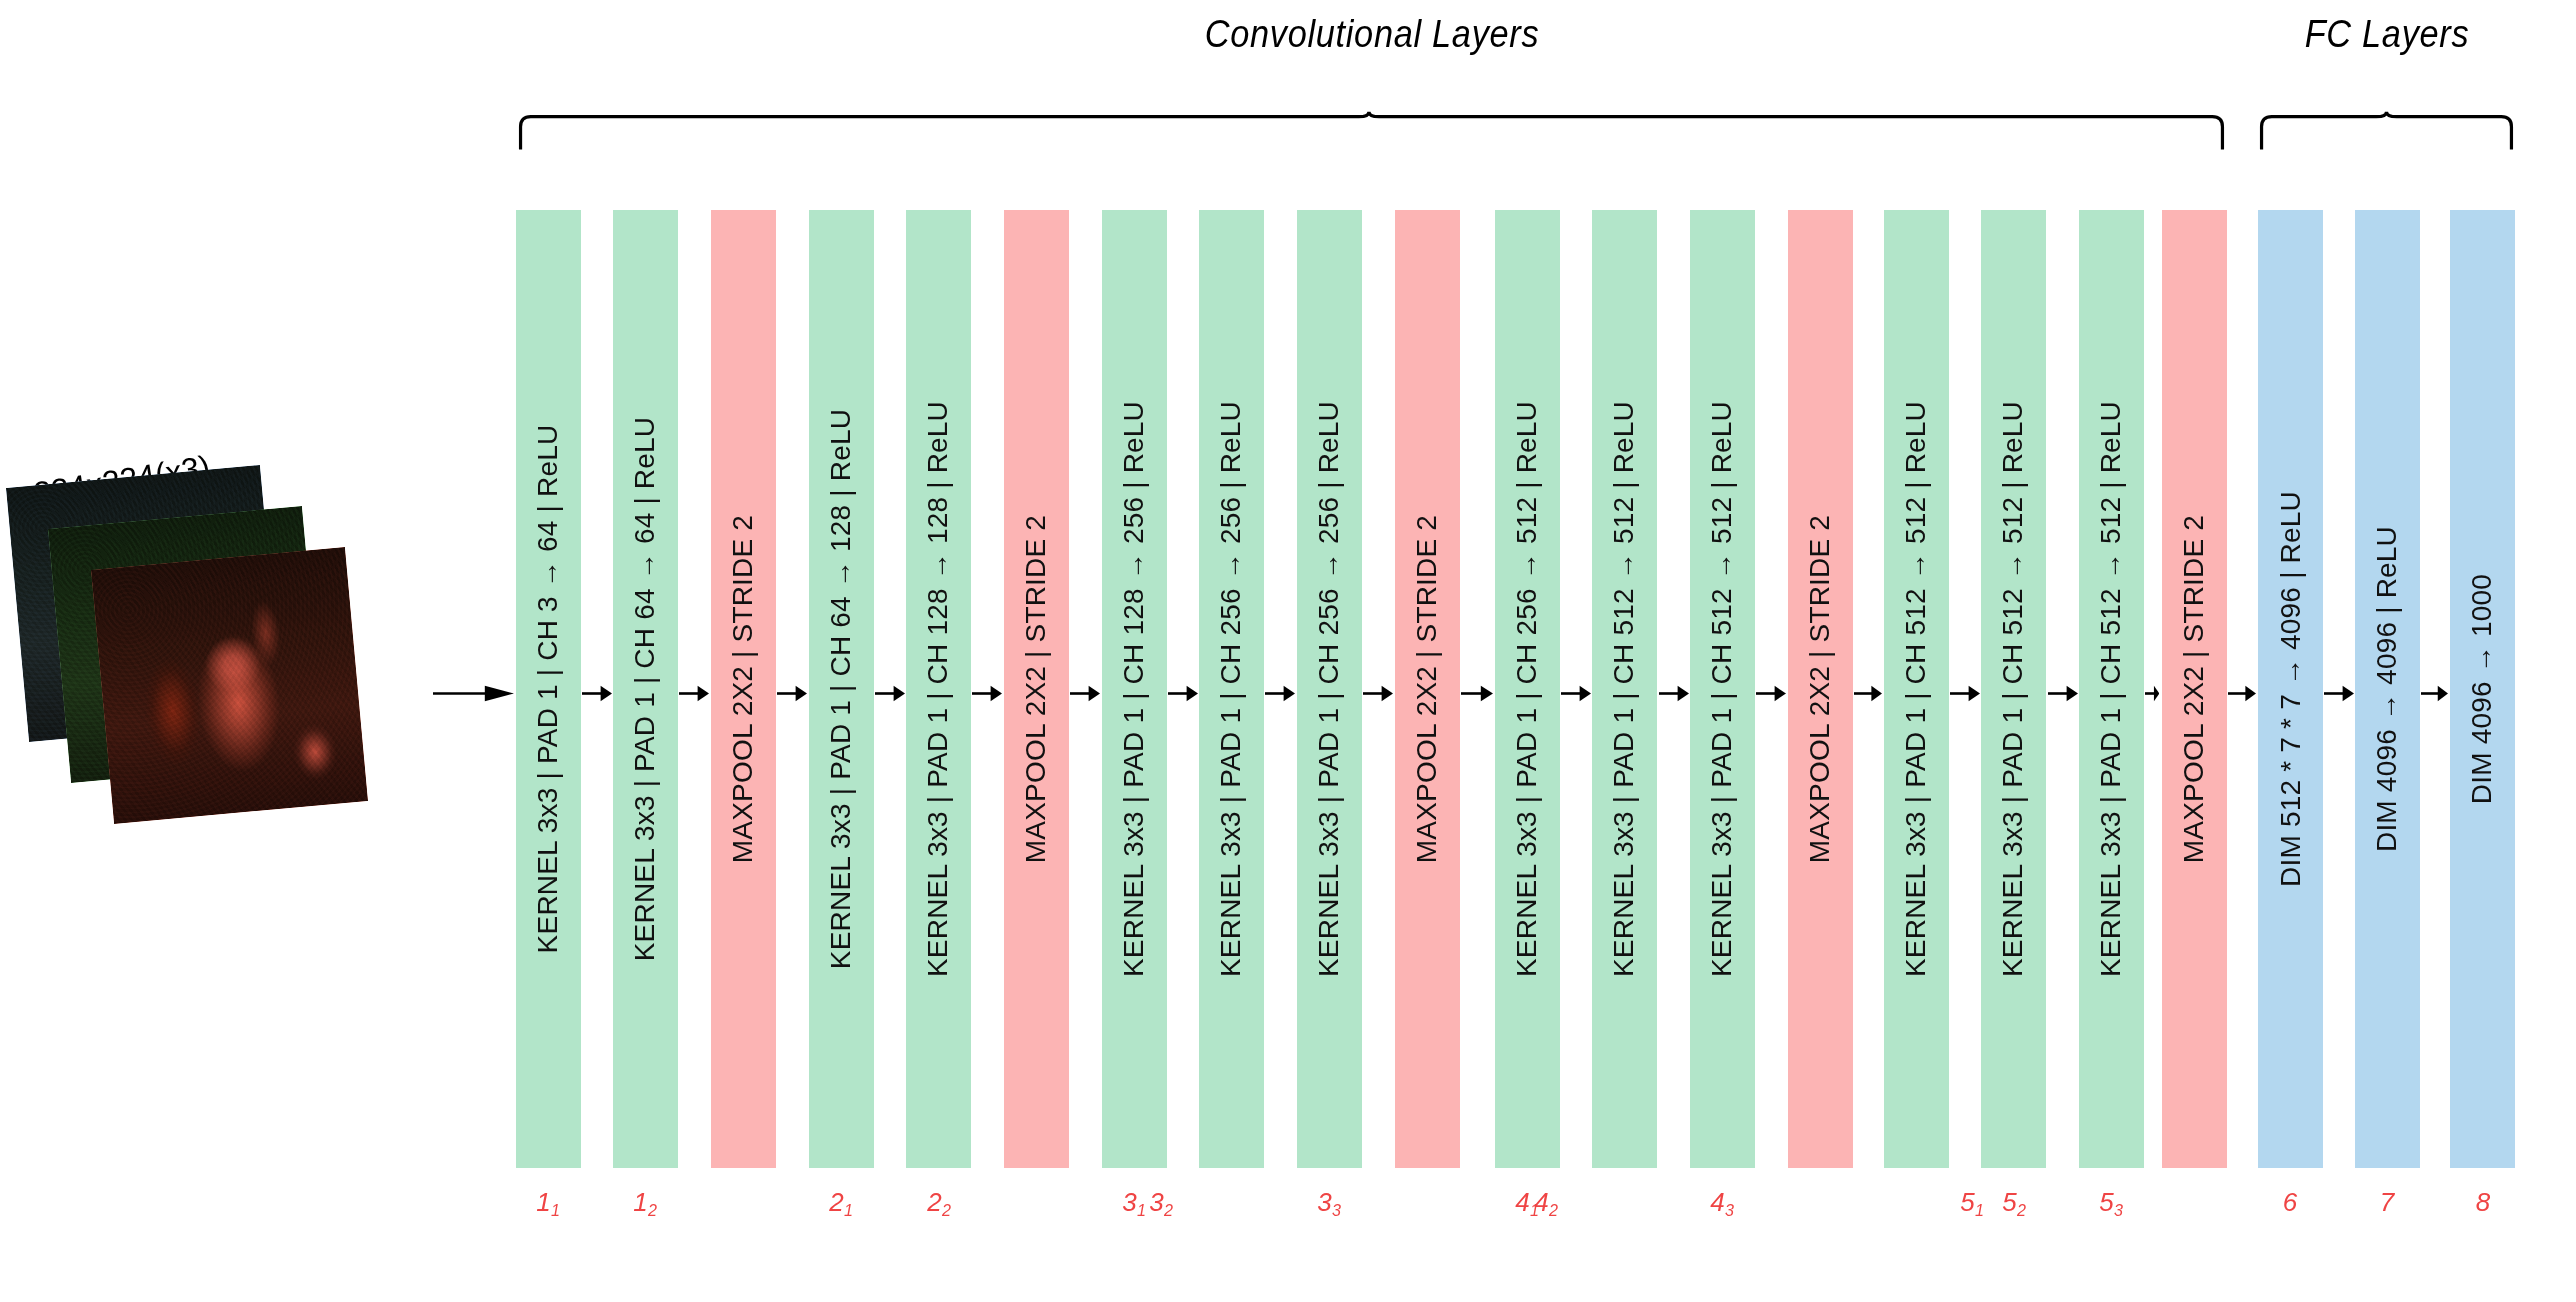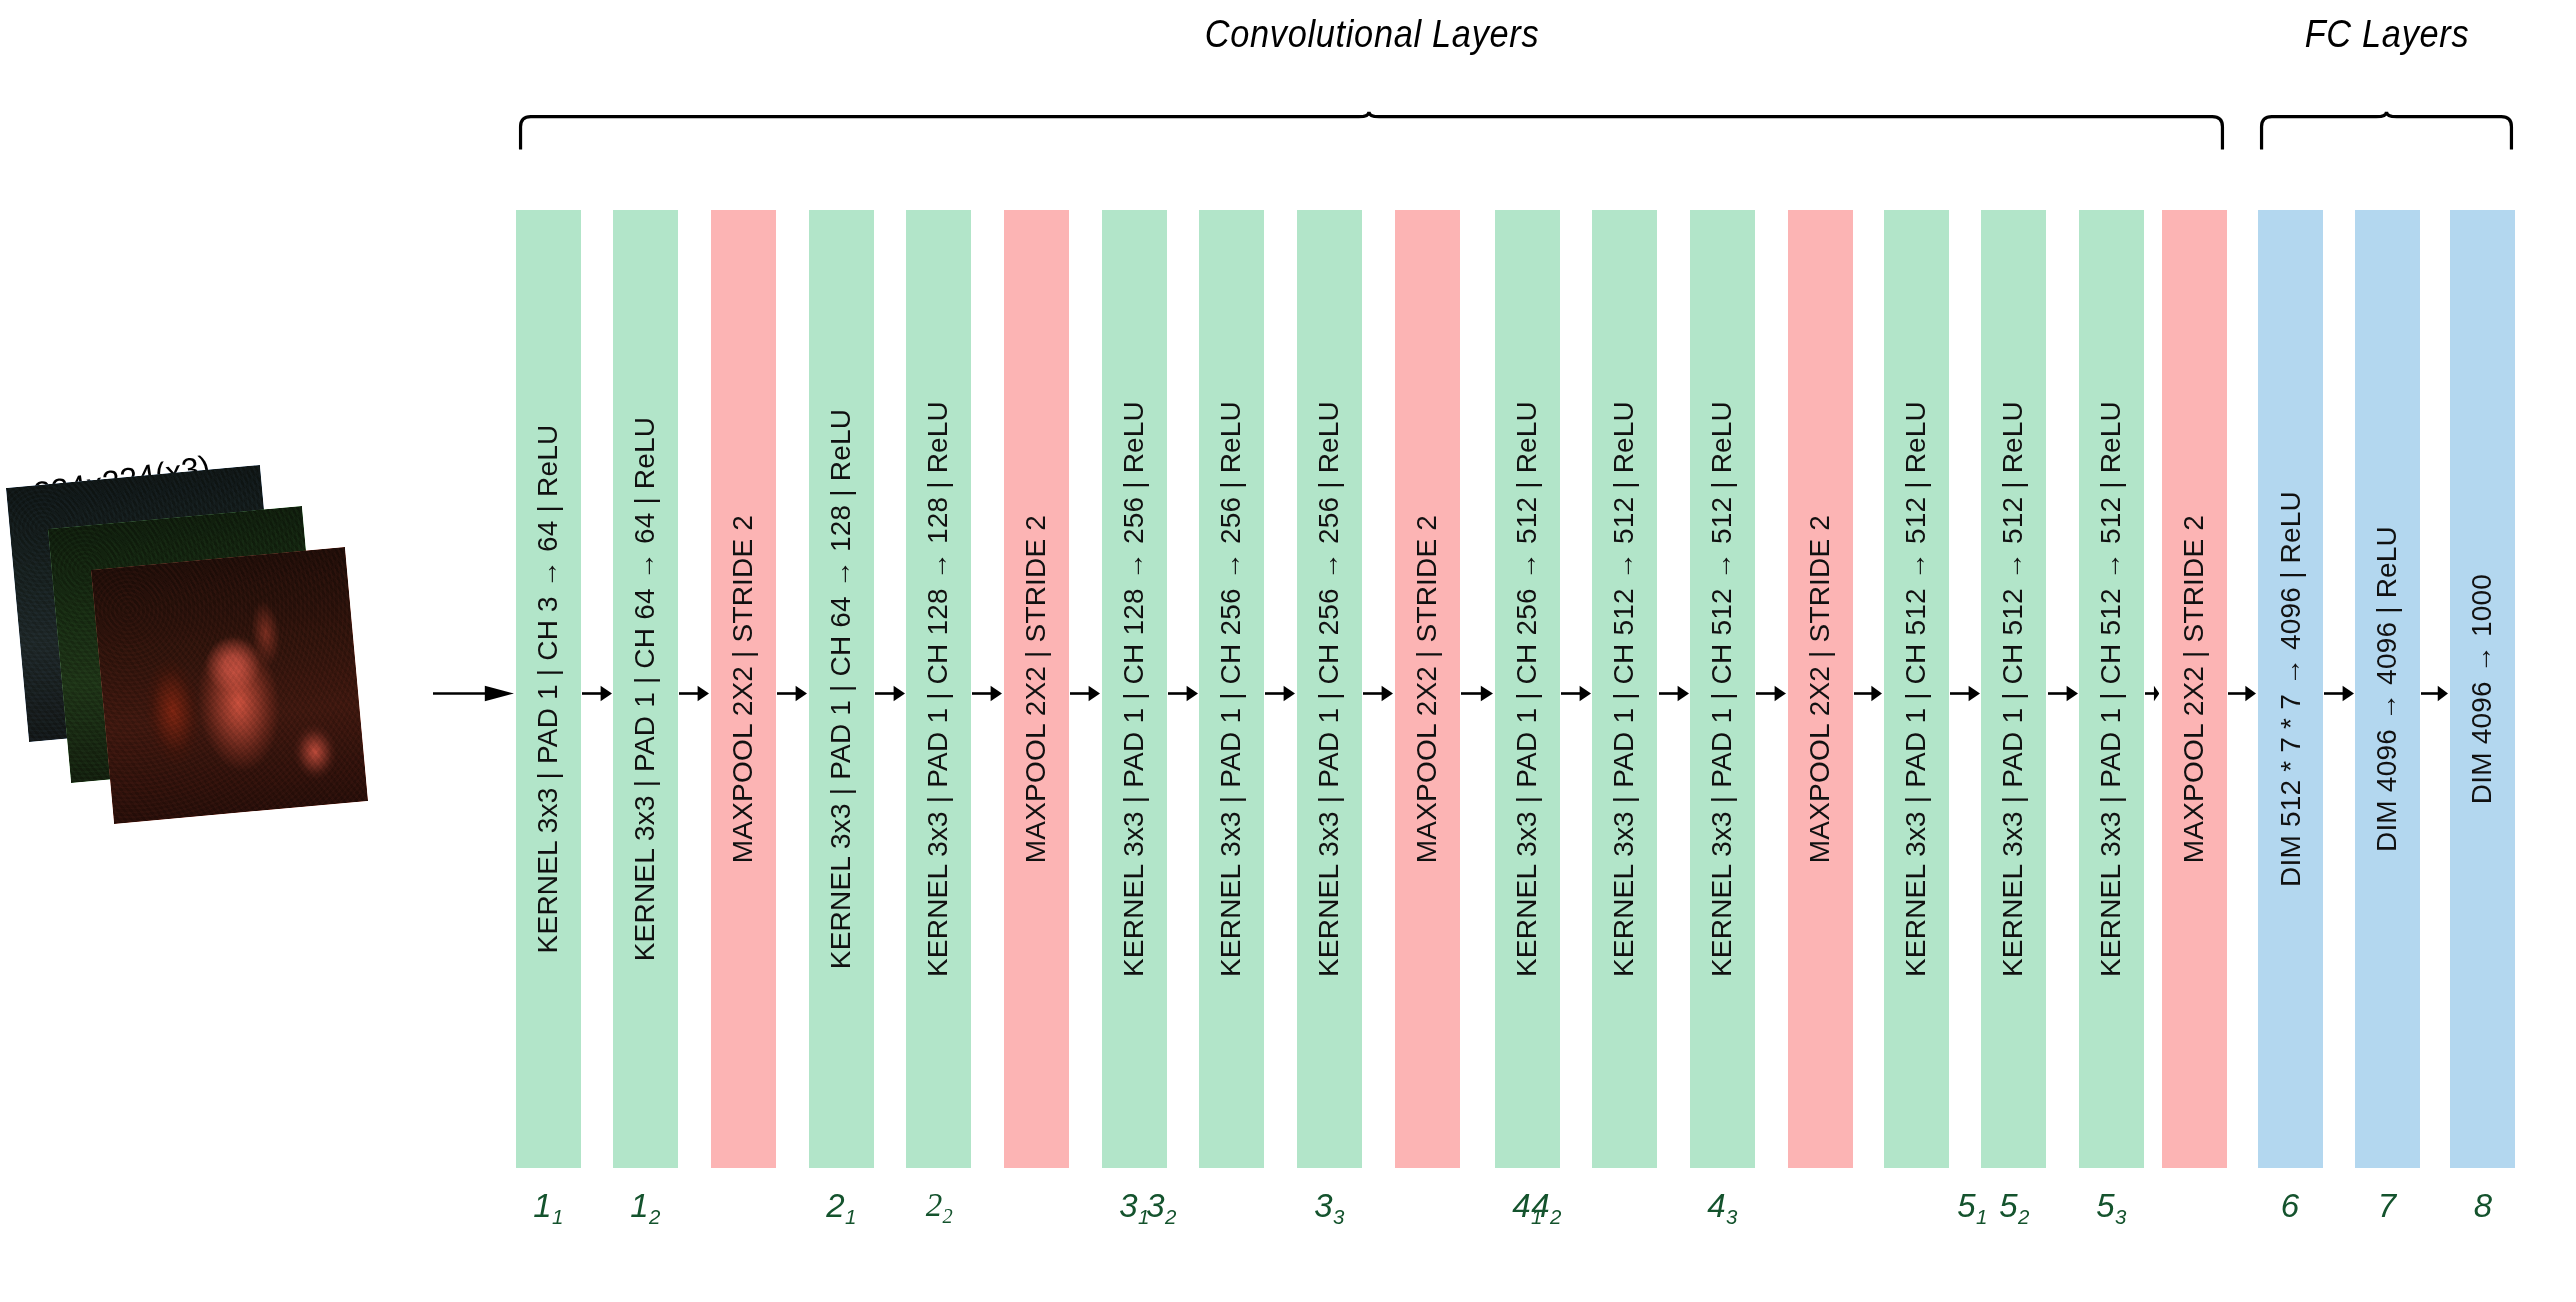--- a/index.html
+++ b/index.html
@@ -121,22 +121,22 @@
     height: 17px;
   }
   .arrow svg { display: block; width: 100%; height: 100%; }
 
   
   .idx {
     position: absolute;
     top: 1187px;
     font-family: "Liberation Sans", sans-serif;
     font-style: italic;
-    font-size: 33px;
-    color: #14532d;
+    font-size: 26px;
+    color: #ef4444;
     transform: translateX(-50%);
     white-space: nowrap;
   }
   .idx sub {
     font-size: 0.62em;
     vertical-align: baseline;
     position: relative;
     top: 0.32em;
     left: 0.02em;
   }
@@ -218,21 +218,21 @@
       <div class="idx" style="left: 841px;">2<sub>1</sub></div>
       <div class="arrow" style="left: 875px; width: 30px;">
         <svg viewBox="0 0 100 20" preserveAspectRatio="none">
           <line x1="0" y1="10" x2="72" y2="10" stroke="#000" stroke-width="2.6" vector-effect="non-scaling-stroke"></line>
           <polygon points="62,1 100,10 62,19" fill="#000"></polygon>
         </svg>
       </div>
       <div class="bar conv" style="left: 906px; width: 65px; top: 210px; height: 958px;">
         <span class="bar-label">KERNEL 3x3 | PAD 1 | CH 128 → 128 | ReLU</span>
       </div>
-      <div class="idx" style="left: 939px; font-family: Liberation Serif, serif;">2<sub>2</sub></div>
+      <div class="idx" style="left: 939px;">2<sub>2</sub></div>
       <div class="arrow" style="left: 972px; width: 30px;">
         <svg viewBox="0 0 100 20" preserveAspectRatio="none">
           <line x1="0" y1="10" x2="72" y2="10" stroke="#000" stroke-width="2.6" vector-effect="non-scaling-stroke"></line>
           <polygon points="62,1 100,10 62,19" fill="#000"></polygon>
         </svg>
       </div>
       <div class="bar pool" style="left: 1004px; width: 65px; top: 210px; height: 958px;">
         <span class="bar-label">MAXPOOL 2X2 | STRIDE 2</span>
       </div>
       <div class="arrow" style="left: 1070px; width: 30px;">

